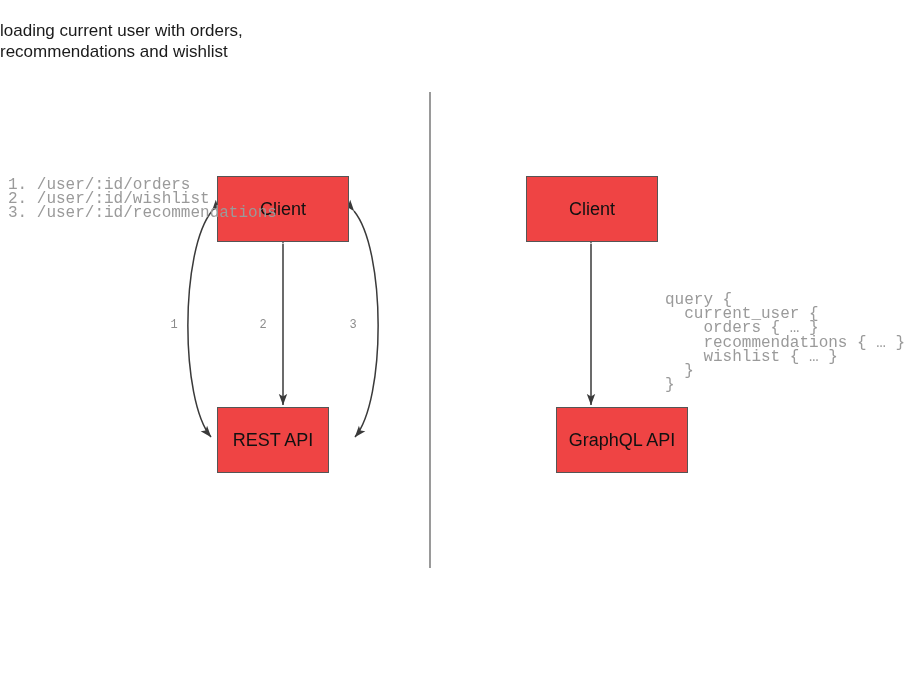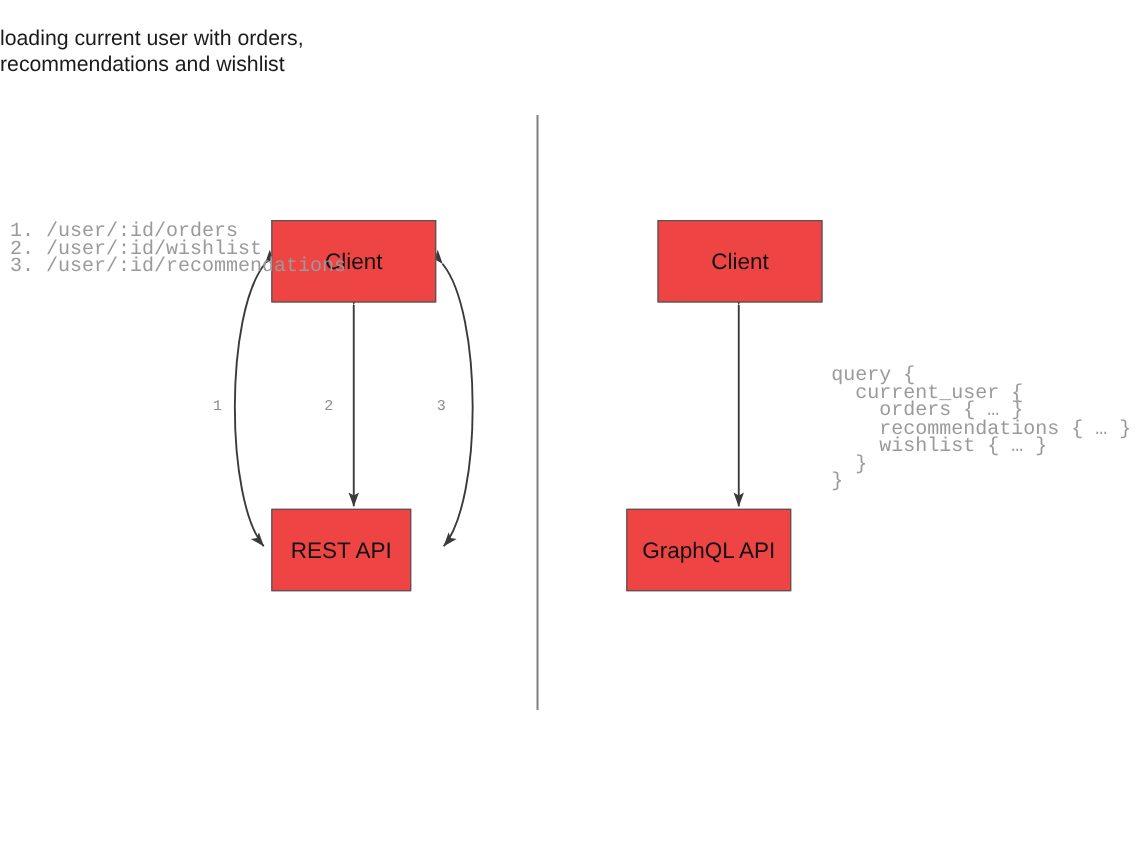--- a/index.html
+++ b/index.html
@@ -46,21 +46,21 @@
     align-items: center;
     justify-content: center;
     font-family: "Liberation Sans", sans-serif;
     font-size: 18px;
     color: #111111;
   }
 
   #box-client-rest   { left: 217px; top: 176px; width: 132px; height: 66px; }
   #box-rest-api      { left: 217px; top: 407px; width: 112px; height: 66px; }
   #box-client-gql    { left: 526px; top: 176px; width: 132px; height: 66px; }
-  #box-graphql-api   { left: 501px; top: 407px; width: 132px; height: 66px; }
+  #box-graphql-api   { left: 556px; top: 407px; width: 132px; height: 66px; }
 
   .mono-block {
     position: absolute;
     font-family: "Liberation Mono", "DejaVu Sans Mono", monospace;
     font-size: 16px;
     line-height: 14.2px;
     color: #9a9a9a;
     white-space: pre;
     letter-spacing: 0px;
   }

